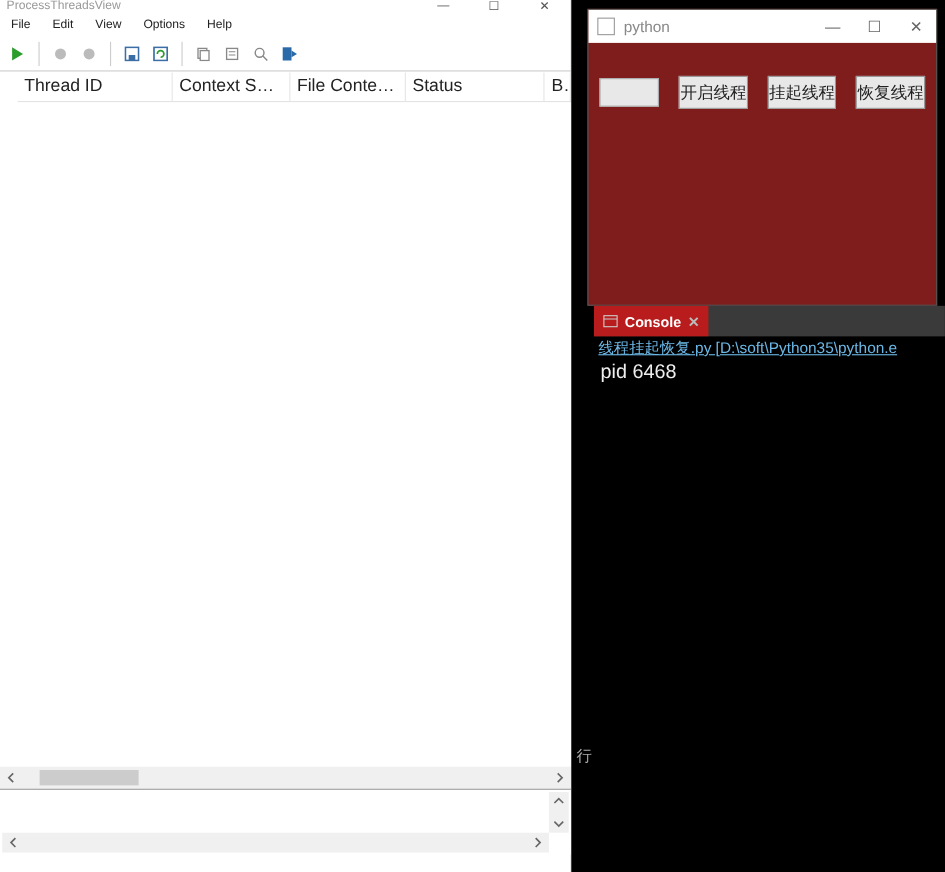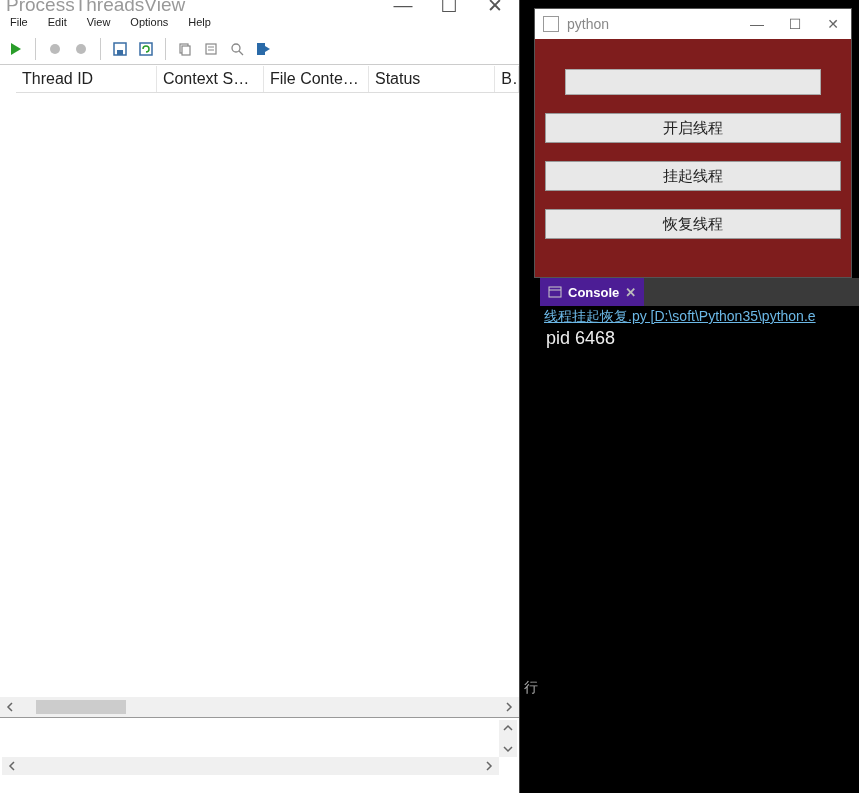--- a/index.html
+++ b/index.html
@@ -13,21 +13,21 @@
     background: #fff;
     border-right: 1px solid #444;
   }
   .title-bar {
     height: 10px;
     display: flex;
     align-items: center;
     padding: 0 6px;
     position: relative;
     color: #999;
-    font-size: 19px;
+    font-size: 11px;
   }
   .title-bar .title-text { flex: 1; }
   .title-bar .win-controls { display: flex; gap: 10px; }
   .win-btn { width: 36px; height: 22px; display:flex; align-items:center; justify-content:center; color:#555; }
 
   .menu-bar {
     display: flex;
     gap: 20px;
     padding: 6px 10px;
     font-size: 11px;
@@ -96,42 +96,42 @@
     align-items: center;
     padding: 0 8px;
     color: #888;
     font-size: 14px;
   }
   .py-title-bar .py-icon { width:16px; height:16px; border:1px solid #999; margin-right: 8px; }
   .py-title-bar .title-text { flex:1; }
   .py-title-bar .win-controls { display:flex; gap: 18px; }
   .py-title-bar .win-controls span { width: 20px; text-align:center; color:#666; }
 
-  .py-body { padding: 30px 10px 10px 10px; display:flex; flex-direction:column; gap:18px; align-items:center; }
+  .py-body { padding: 30px 10px 10px 10px; display:flex; flex-direction:row; gap:18px; align-items:center; }
   .py-input {
     width: 256px; height: 26px; background: #e8e8e8; border: 1px solid #aaa;
   }
   .py-button {
     width: 296px; height: 30px; background: #e8e8e8; border: 1px solid #999;
     display:flex; align-items:center; justify-content:center; font-size: 15px; color:#222;
   }
 
   
   .ide-tabs {
     position: absolute;
     top: 278px; left: 540px;
     width: 319px; height: 28px;
     background: #3a3a3a;
     display: flex;
     align-items: center;
     color: #ccc;
     font-size: 13px;
   }
   .ide-tab { display:flex; align-items:center; gap:6px; padding: 0 8px; height: 100%; }
-  .ide-tab.active { background: #4c1d95; color: #fff; font-weight: bold; }
+  .ide-tab.active { background: #b91c1c; color: #fff; font-weight: bold; }
   .ide-tab .close { color:#bbb; }
   .ide-tab .git-badge { font-size: 11px; color: #9cf; }
 
   
   .console-area {
     position: absolute;
     top: 306px; left: 540px;
     width: 319px; height: 487px;
     background: #000;
     color: #eee;

